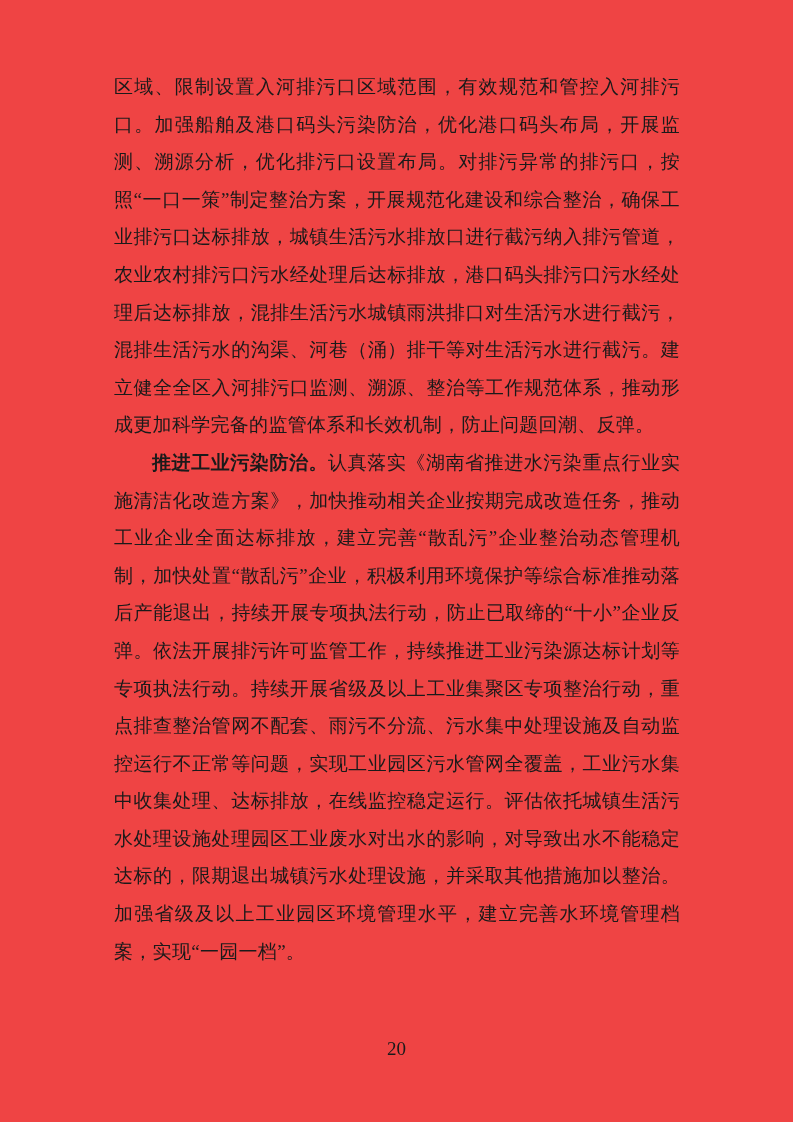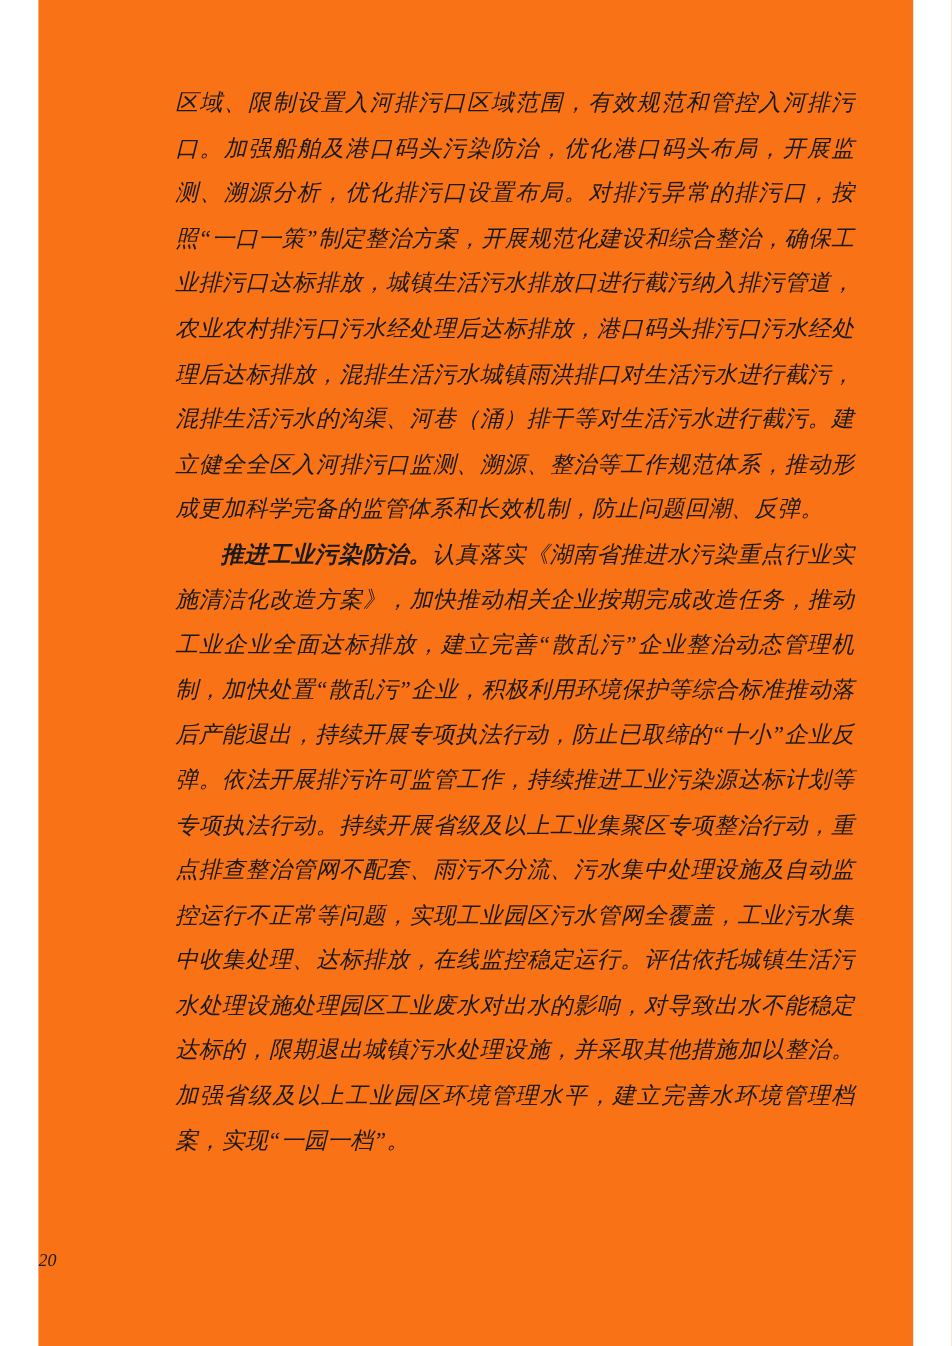--- a/index.html
+++ b/index.html
@@ -2,28 +2,27 @@
 <html><head>
 <meta charset="utf-8">
 <style>
   html, body {
     margin: 0;
     padding: 0;
     background: #ffffff;
   }
   .page {
     position: relative;
-    width: 729px;
+    width: 793px;
     height: 1122px;
     margin: 0 auto;
-    background: #f97316;
+    background: #ef4444;
     overflow: hidden;
     font-family: "Liberation Serif", "DejaVu Serif", serif;
     color: #1a1a1a;
-    font-style: italic;
   }
   .content {
     position: absolute;
     top: 68px;
     left: 114px;
     width: 566px;
     font-size: 19px;
     line-height: 37.6px;
     text-align: justify;
     text-justify: inter-ideograph;
@@ -37,22 +36,22 @@
     text-indent: 2em;
   }
   .para-lead {
     font-weight: bold;
   }
   .page-number {
     position: absolute;
     bottom: 62px;
     left: 0;
     width: 100%;
-    text-align: left;
-    font-size: 15px;
+    text-align: center;
+    font-size: 19px;
     color: #1a1a1a;
   }
 </style>
 </head>
 <body>
 
 <div class="page">
   <div class="content">
 
     <p class="para"><span class="para-lead"></span><span>区域、限制设置入河排污口区域范围，有效规范和管控入河排污口。加强船舶及港口码头污染防治，优化港口码头布局，开展监测、溯源分析，优化排污口设置布局。对排污异常的排污口，按照“一口一策”制定整治方案，开展规范化建设和综合整治，确保工业排污口达标排放，城镇生活污水排放口进行截污纳入排污管道，农业农村排污口污水经处理后达标排放，港口码头排污口污水经处理后达标排放，混排生活污水城镇雨洪排口对生活污水进行截污，混排生活污水的沟渠、河巷（涌）排干等对生活污水进行截污。建立健全全区入河排污口监测、溯源、整治等工作规范体系，推动形成更加科学完备的监管体系和长效机制，防止问题回潮、反弹。</span></p>

